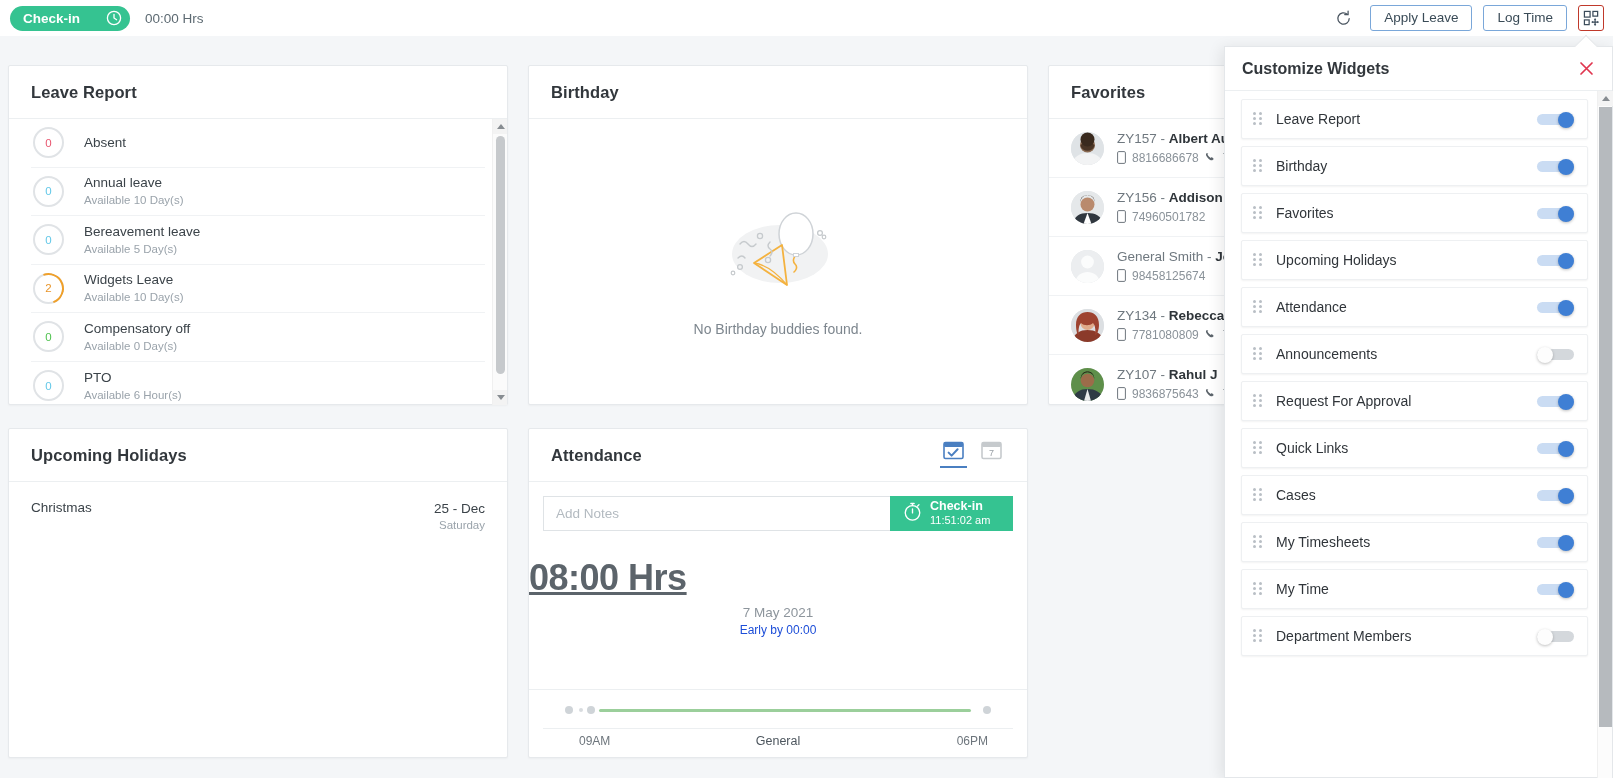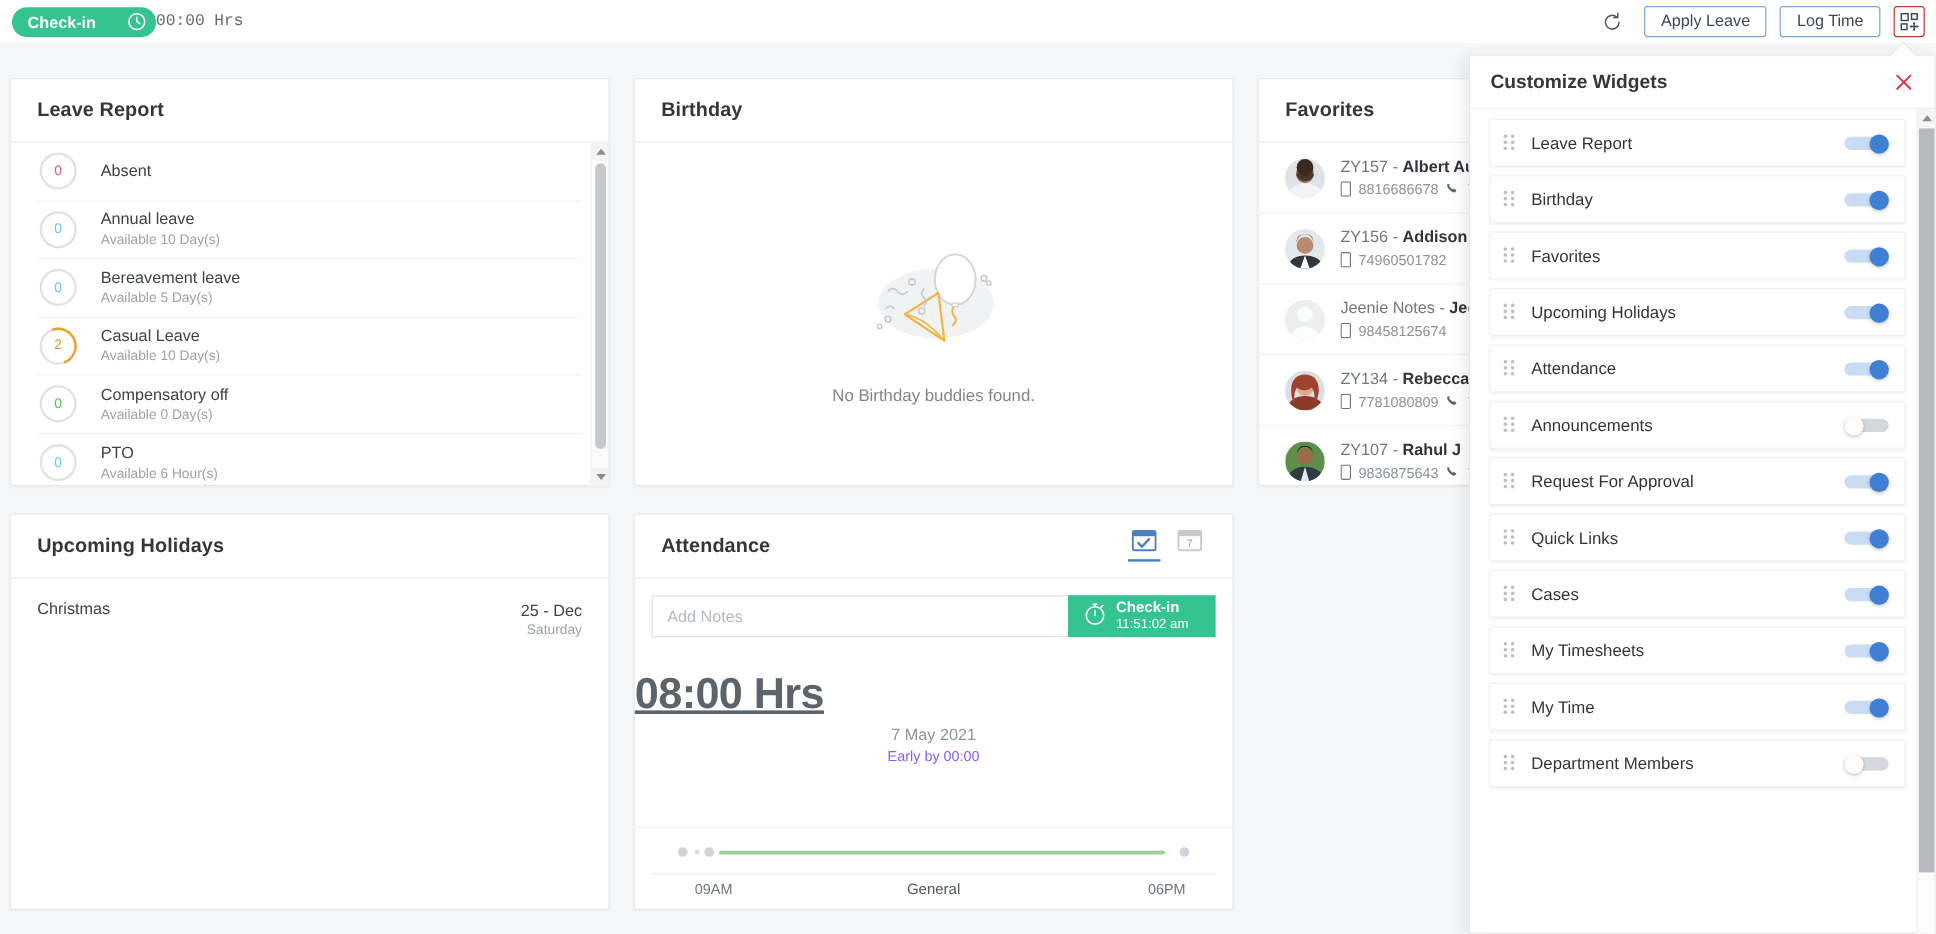--- a/index.html
+++ b/index.html
@@ -27,23 +27,23 @@
     border-radius: 13px;
     padding: 0 8px 0 13px;
     color: #fff;
     font-size: 13.5px;
     font-weight: bold;
     cursor: pointer;
     gap: 26px;
   }
   #checkin-pill .clk { display: flex; align-items: center; }
   #topbar .hrs {
+    margin-left: 15px;
     font-size: 13.5px;
     color: #5d6a72;
-    font-family: Liberation Mono, monospace;
   }
   #topbar .spacer { flex: 1 1 auto; }
   .tb-btn {
     height: 26px;
     border: 1px solid #7aa7d9;
     border-radius: 3px;
     background: #fff;
     color: #3a4b57;
     font-size: 13.5px;
     font-family: "Liberation Sans", sans-serif;
@@ -207,21 +207,21 @@
     display: flex; align-items: center;
     gap: 7px;
     padding-left: 12px;
     cursor: pointer;
   }
   #att-checkin-btn .lbl { display: flex; flex-direction: column; line-height: 1.25; }
   #att-checkin-btn .l1 { font-size: 12.5px; font-weight: bold; }
   #att-checkin-btn .l2 { font-size: 11px; }
   #att-hours { font-size: 36px; font-weight: bold; color: #5c646b; margin-top: 26px; letter-spacing: -0.5px; text-decoration: underline;}
   #att-date { font-size: 13.5px; color: #8d959c; text-align: center; margin-top: 6px; }
-  #att-early { font-size: 12px; color: #8b5cf6; text-align: center; margin-top: 3px; }
+  #att-early { font-size: 12px; color: #1d4ed8; text-align: center; margin-top: 3px; }
   #att-timeline-wrap { position: absolute; left: 0; right: 0; top: 260px; border-top: 1px solid #eceff1; }
   #att-timeline { position: relative; height: 38px; margin: 0 14px; }
   .tl-dot { position: absolute; top: 16px; width: 8px; height: 8px; border-radius: 50%; background: #cfd4d8; }
   .tl-dot.sm { width: 4px; height: 4px; top: 18px; background: #d8dcdf; }
   .tl-bar { position: absolute; left: 56px; right: 42px; top: 19px; height: 3px; background: #9bcf9b; border-radius: 2px; }
   #att-axis { position: relative; margin: 0 14px; height: 26px; border-top: 1px solid #eceff1; }
   #att-axis .lft { position: absolute; left: 36px; top: 5px; font-size: 12px; color: #6d757c; }
   #att-axis .mid { position: absolute; left: 50%; transform: translateX(-50%); top: 5px; font-size: 12.5px; color: #4d565e; }
   #att-axis .rgt { position: absolute; right: 25px; top: 5px; font-size: 12px; color: #6d757c; text-align: center; }
 
@@ -402,21 +402,21 @@
             <span class="leave-name">Bereavement leave</span>
             <span class="leave-sub">Available 5 Day(s)</span>
           </div>
         </div>
         <div class="leave-row">
           <div class="ring">
             <div class="arc"></div>
             <span style="color:#e8952a">2</span>
           </div>
           <div class="leave-txt">
-            <span class="leave-name">Casual Leave</span>
+            <span class="leave-name">Widgets Leave</span>
             <span class="leave-sub">Available 10 Day(s)</span>
           </div>
         </div>
         <div class="leave-row">
           <div class="ring">
             <span style="color:#4fc24f">0</span>
           </div>
           <div class="leave-txt">
             <span class="leave-name">Compensatory off</span>
             <span class="leave-sub">Available 0 Day(s)</span>
@@ -599,21 +599,21 @@
           </span>
         </div>
       </div>
       <div class="fav-row">
         <div class="fav-av"><svg width="33" height="33" viewBox="0 0 33 33">
             <rect width="33" height="33" fill="#eceef0"></rect>
             <circle cx="16.5" cy="12" r="6.4" fill="#fbfcfc"></circle>
             <path d="M3.5 34c1.5-8.5 7-12 13-12s11.5 3.5 13 12z" fill="#fbfcfc"></path>
           </svg></div>
         <div class="fav-txt">
-          <span class="fav-name"><span>Jeenie Notes - </span><b>Jeen</b></span>
+          <span class="fav-name"><span>General Smith - </span><b>Jeen</b></span>
           <span class="fav-contacts">
             <span class="ci">
               <svg width="9" height="13" viewBox="0 0 9 13">
                 <rect x="0.6" y="0.6" width="7.8" height="11.8" rx="1.2" fill="none" stroke="#6e767d" stroke-width="1"></rect>
               </svg>
             </span>
             <span>98458125674</span>
           </span>
         </div>
       </div>

